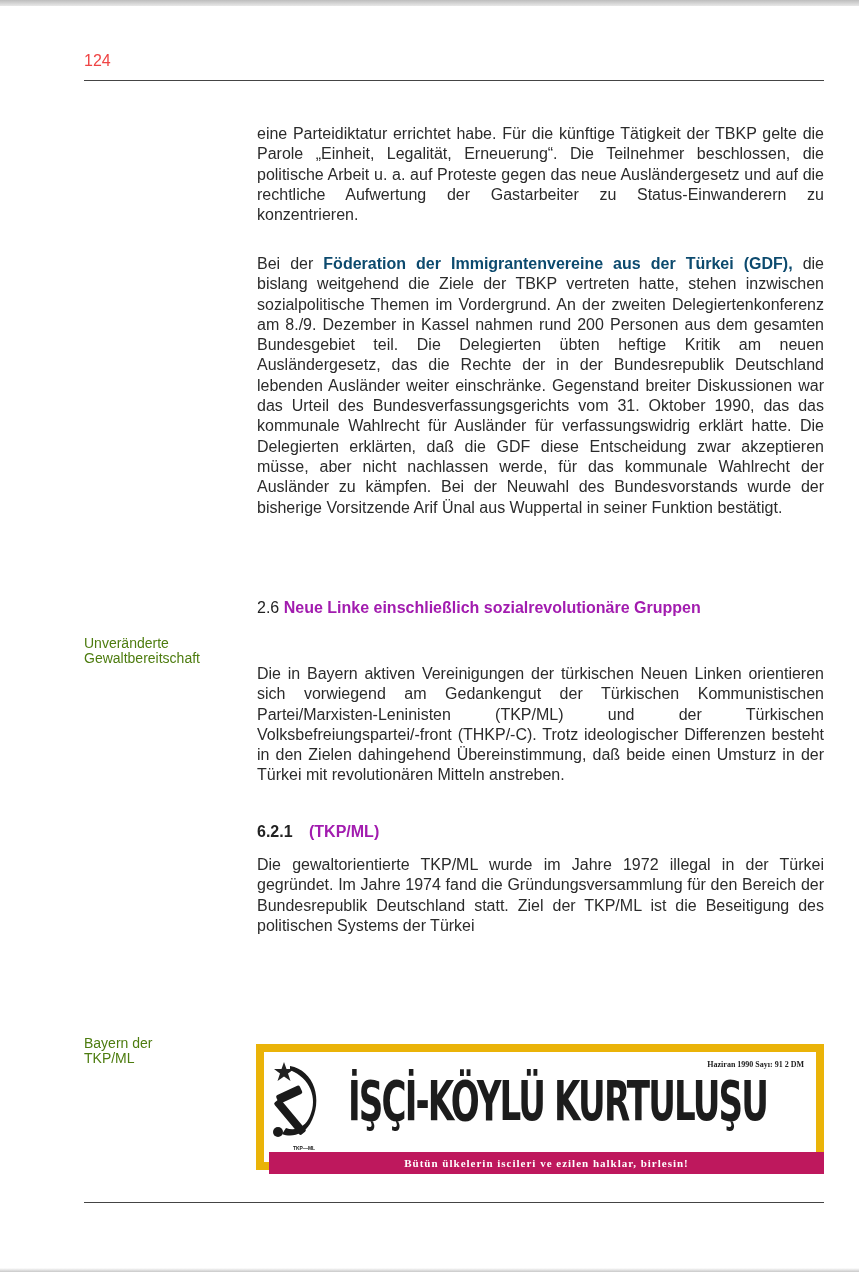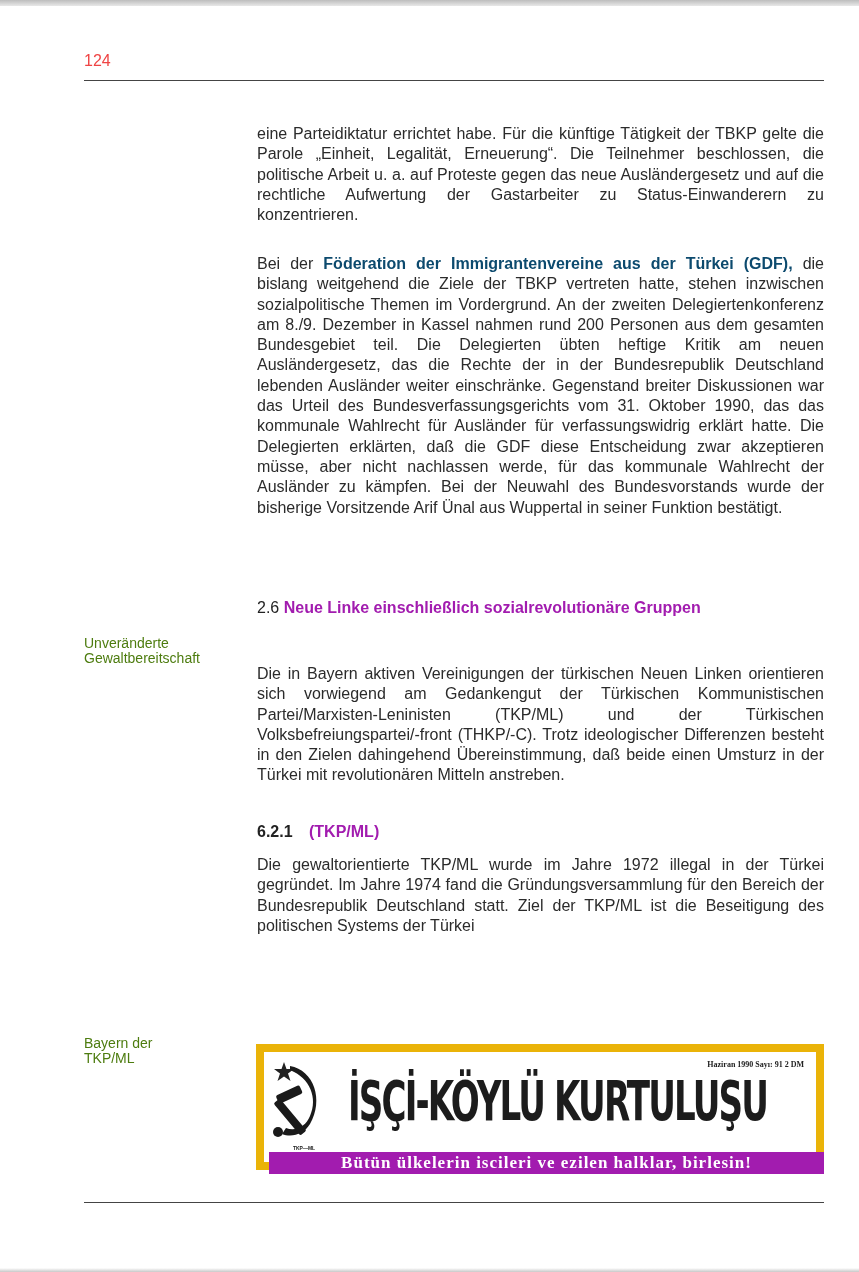--- a/index.html
+++ b/index.html
@@ -19,21 +19,21 @@
     .heading.h621 { display: flex; }
     .heading.h621 .num { width: 52px; flex: none; }
     .heading.h621 .title { flex: 1; text-align: justify; text-align-last: justify; }
     .heading.h621 .title .l2 { display: block; text-align: right; text-align-last: left; }
     
     .masthead { position: absolute; left: 256px; top: 1035px; width: 568px; height: 126px; border: 8px solid #eab308; box-sizing: border-box; background: #fff; margin-top: 9px; }
     .mh-logo { position: absolute; left: 6px; top: 8px; width: 58px; height: 90px; }
     .mh-logo-caption { position: absolute; left: 4px; top: 93px; width: 72px; font-size: 5px; line-height: 6px; text-align: center; color: #222; font-weight: bold; }
     .mh-issue { position: absolute; right: 12px; top: 8px; font-family: "Liberation Serif", serif; font-weight: bold; font-size: 8px; color: #222; }
     .mh-title { position: absolute; left: 84px; top: 18px; width: 470px; height: 62px; font-family: "DejaVu Sans", sans-serif; font-weight: bold; font-size: 55px; line-height: 62px; color: #1c1c1c; letter-spacing: -3px; transform: scaleX(0.62); transform-origin: left top; white-space: nowrap; }
-    .mh-slogan { position: absolute; left: 5px; top: 100px; width: 555px; height: 22px; background: #a21caf; color: #fff; font-family: "Liberation Serif", serif; font-weight: bold; font-size: 17px; line-height: 22px; text-align: center; letter-spacing: 1px; }
+    .mh-slogan { position: absolute; left: 5px; top: 100px; width: 555px; height: 22px; background: #be185d; color: #fff; font-family: "Liberation Serif", serif; font-weight: bold; font-size: 11px; line-height: 22px; text-align: center; letter-spacing: 1px; }
   </style>
 </head>
 <body>
 
 <div class="top-edge"></div>
 
 <div class="page-number">124</div>
 <div class="rule top"></div>
 
 <div class="body-col" style="top: 92px;">

